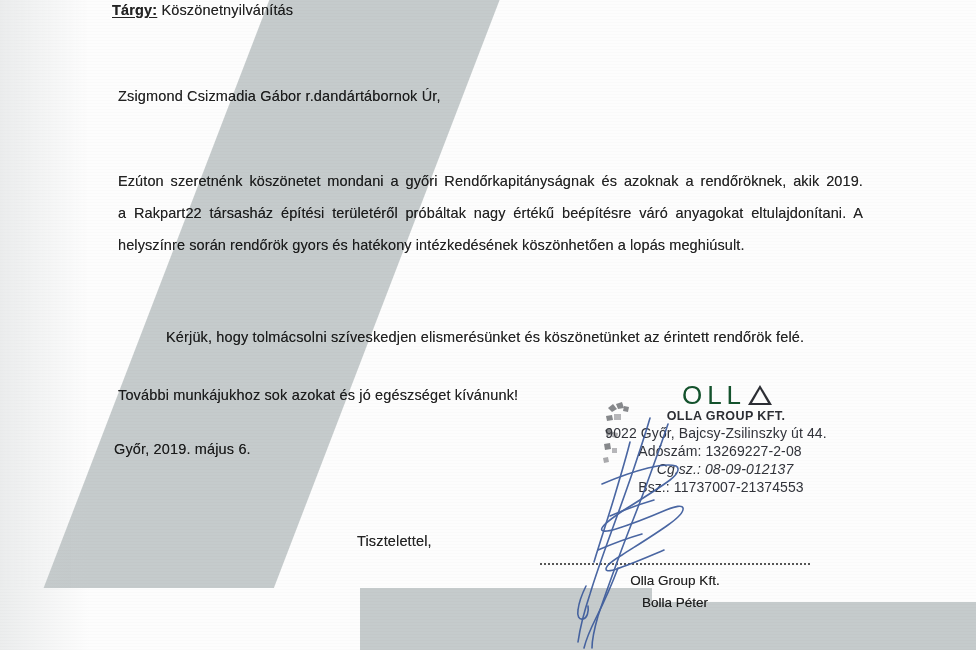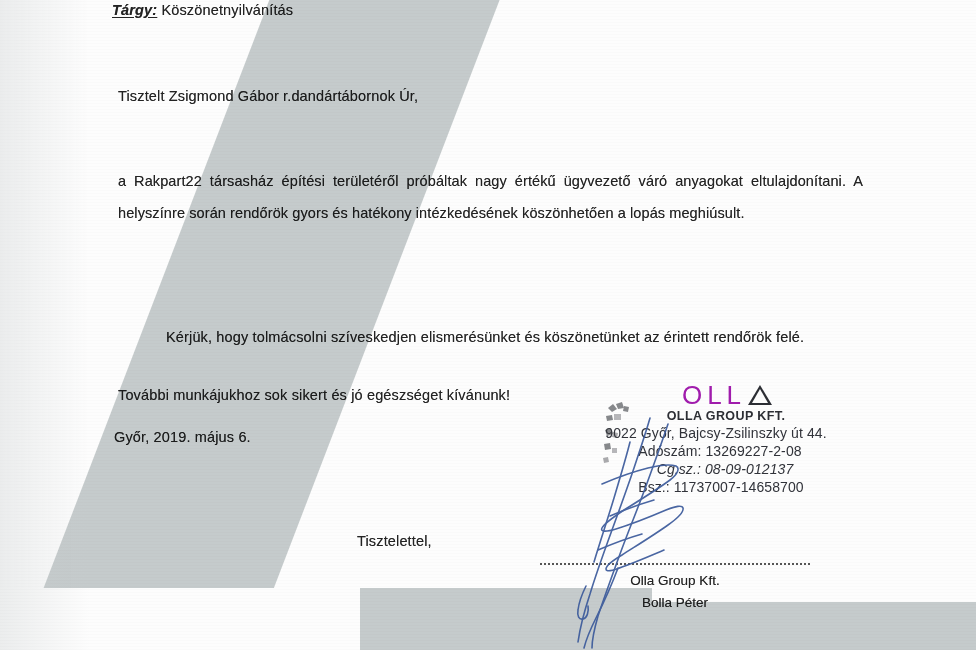--- a/index.html
+++ b/index.html
@@ -93,21 +93,20 @@
     line-height: 1.0;
     letter-spacing: 0.15px;
     white-space: nowrap;
     color: #232323;
     text-shadow: 0 0 0.6px rgba(40,40,40,0.55);
   }
   .subject-label {
     font-weight: bold;
     text-decoration: underline;
     text-underline-offset: 2px;
-    font-style: italic;
   }
   .para {
     position: absolute;
     font-size: 14.5px;
     letter-spacing: 0.1px;
     color: #232323;
     text-shadow: 0 0 0.6px rgba(40,40,40,0.55);
     text-align: justify;
   }
   .para .ln {
@@ -136,21 +135,21 @@
     align-items: center;
     justify-content: center;
     gap: 4px;
     height: 26px;
     margin-left: 22px;
   }
   .stamp-logo-word {
     font-size: 26px;
     letter-spacing: 5px;
     font-weight: 400;
-    color: #a21caf;
+    color: #14532d;
     line-height: 1;
   }
   .stamp-tri {
     width: 0; height: 0;
     border-left: 12px solid transparent;
     border-right: 12px solid transparent;
     border-bottom: 20px solid #2c2e34;
     position: relative;
     margin-left: -2px;
   }
@@ -236,32 +235,33 @@
     <div class="edge-fade-left"></div>
     <div class="scan-noise"></div>
   </div>
 
   <div class="doc">
 
     <div class="tx" style="left:112px; top:3px;">
       <span class="subject-label">Tárgy:</span><span>&nbsp;</span><span>Köszönetnyilvánítás</span>
     </div>
 
-    <div class="tx" style="left:118px; top:89px;">Tisztelt Zsigmond Gábor r.dandártábornok Úr,</div>
+    <div class="tx" style="left:118px; top:89px;">Zsigmond Csizmadia Gábor r.dandártábornok Úr,</div>
 
     <div class="para" style="left:118px; top:173px; width:745px;">
-      <span class="ln" style="margin-bottom:16px;">a Rakpart22 társasház építési területéről próbáltak nagy értékű ügyvezető váró anyagokat eltulajdonítani. A</span>
+      <span class="ln" style="margin-bottom:16px;">Ezúton szeretnénk köszönetet mondani a győri Rendőrkapitányságnak és azoknak a rendőröknek, akik  2019.</span>
+      <span class="ln" style="margin-bottom:16px;">a Rakpart22 társasház építési területéről próbáltak nagy értékű beépítésre váró anyagokat eltulajdonítani. A</span>
       <span class="ln last">helyszínre során rendőrök gyors és hatékony intézkedésének köszönhetően a lopás meghiúsult.</span>
     </div>
 
     <div class="tx" style="left:118px; top:330px;margin-left:48px;">Kérjük, hogy tolmácsolni szíveskedjen elismerésünket és köszönetünket az érintett rendőrök felé.</div>
 
-    <div class="tx" style="left:118px; top:388px;">További munkájukhoz sok sikert és jó egészséget kívánunk!</div>
-
-    <div class="tx" style="left:114px; top:430px;text-align:right;">Győr, 2019. május 6.</div>
+    <div class="tx" style="left:118px; top:388px;">További munkájukhoz sok azokat és jó egészséget kívánunk!</div>
+
+    <div class="tx" style="left:114px; top:442px;text-align:right;">Győr, 2019. május 6.</div>
 
     <div class="tx" style="left:357px; top:498px;margin-top:36px;">Tisztelettel,</div>
   </div>
 
   <div class="stamp">
     <svg class="stamp-smudge" viewBox="0 0 44 70">
       <g fill="#3a3c42" opacity="0.8">
         <path d="M6,8 l5,-4 l4,5 l-5,3 z"></path>
         <path d="M14,4 l6,-2 l2,6 l-6,1 z"></path>
         <path d="M22,6 l5,1 l-1,5 l-5,-1 z"></path>
@@ -276,21 +276,21 @@
     </svg>
 
     <div class="stamp-logo">
       <span class="stamp-logo-word">OLL</span>
       <span class="stamp-tri"></span>
     </div>
     <div class="stamp-sub">OLLA GROUP KFT.</div>
     <div class="stamp-line">9022 Győr, Bajcsy-Zsilinszky út 44.</div>
     <div class="stamp-line indent1">Adószám: 13269227-2-08</div>
     <div class="stamp-line indent2">Cg.sz.: 08-09-012137</div>
-    <div class="stamp-line indent3">Bsz.: 11737007-14658700</div>
+    <div class="stamp-line indent3">Bsz.: 11737007-21374553</div>
   </div>
 
   <svg class="signature" viewBox="0 0 260 252">
     <g fill="none" stroke="#3b5a9b" stroke-width="1.6" stroke-linecap="round" stroke-linejoin="round" opacity="0.92">
       <path d="M150,20 C146,34 140,52 134,70 C128,88 120,110 112,132 C104,154 96,176 90,196 C84,214 80,230 78,244"></path>
       <path d="M168,26 C162,44 154,66 146,88 C138,110 128,134 120,156 C112,178 104,200 98,218 C94,232 92,242 92,250"></path>
       <path d="M102,86 C116,80 132,74 148,70 C160,67 170,66 176,68 C180,70 178,76 170,82 C158,91 140,102 124,112 C112,120 104,126 102,130 C100,134 106,134 116,131 C132,126 152,118 166,112 C176,108 182,107 183,110 C184,114 178,120 168,127 C154,137 136,148 122,157 C112,163 106,168 106,171 C106,174 112,173 122,169 C136,164 152,157 164,152"></path>
       <path d="M110,118 C124,112 140,106 154,102"></path>
       <path d="M98,152 C112,146 128,140 142,136"></path>
       <path d="M130,44 C126,60 120,80 114,100 C108,120 100,144 94,164"></path>

